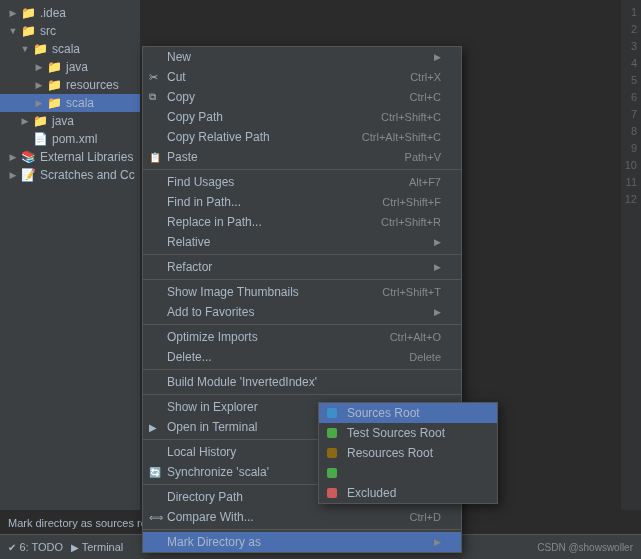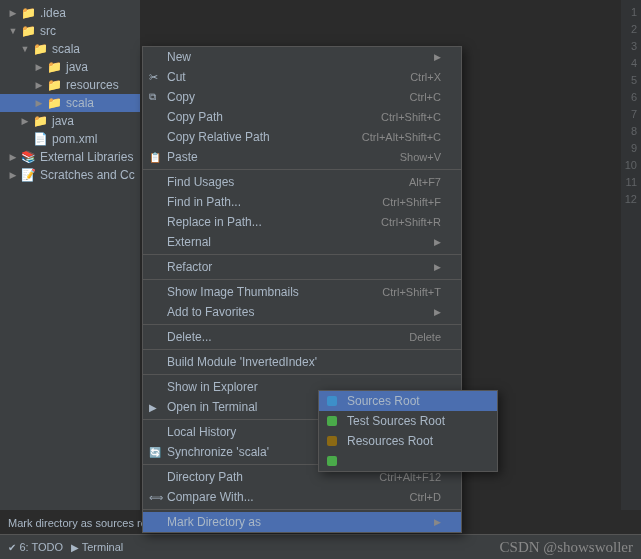--- a/index.html
+++ b/index.html
@@ -114,21 +114,21 @@
     .menu-separator {
       height: 1px;
       background: #555;
       margin: 2px 0;
     }
 
     
     .submenu {
       position: absolute;
       left: 318px;
-      top: 390px;
+      top: 402px;
       width: 180px;
       background: #3c3f41;
       border: 1px solid #555;
       box-shadow: 3px 3px 10px rgba(0,0,0,0.5);
       z-index: 200;
     }
     .submenu-item {
       padding: 3px 10px 3px 28px;
       display: flex;
       align-items: center;
@@ -288,60 +288,64 @@
   </div>
 
   <div class="menu-item">
     <span>Copy Relative Path</span>
     <span class="shortcut">Ctrl+Alt+Shift+C</span>
   </div>
 
   <div class="menu-item">
     <span class="icon-prefix" style="font-size:10px;">📋</span>
     <span>Paste</span>
-    <span class="shortcut">Show+V</span>
+    <span class="shortcut">Path+V</span>
   </div>
   <div class="menu-separator"></div>
 
   <div class="menu-item">
     <span>Find Usages</span>
     <span class="shortcut">Alt+F7</span>
   </div>
 
   <div class="menu-item">
     <span>Find in Path...</span>
     <span class="shortcut">Ctrl+Shift+F</span>
   </div>
 
   <div class="menu-item">
     <span>Replace in Path...</span>
     <span class="shortcut">Ctrl+Shift+R</span>
   </div>
 
   <div class="menu-item has-submenu">
-    <span>External</span>
+    <span>Relative</span>
   </div>
   <div class="menu-separator"></div>
 
   <div class="menu-item has-submenu">
     <span>Refactor</span>
   </div>
   <div class="menu-separator"></div>
 
   <div class="menu-item">
     <span>Show Image Thumbnails</span>
     <span class="shortcut">Ctrl+Shift+T</span>
   </div>
 
   <div class="menu-item has-submenu">
     <span>Add to Favorites</span>
   </div>
   <div class="menu-separator"></div>
 
 
+  <div class="menu-item">
+    <span>Optimize Imports</span>
+    <span class="shortcut">Ctrl+Alt+O</span>
+  </div>
 
   <div class="menu-item">
     <span>Delete...</span>
     <span class="shortcut">Delete</span>
   </div>
   <div class="menu-separator"></div>
 
   <div class="menu-item">
     <span>Build Module 'InvertedIndex'</span>
   </div>
@@ -399,31 +403,35 @@
 
   <div class="submenu-item">
     <span class="color-dot" style="background:#8b6914;"></span>
     <span>Resources Root</span>
   </div>
 
   <div class="submenu-item">
     <span class="color-dot" style="background:#4aaa4a;"></span>
   </div>
 
+  <div class="submenu-item">
+    <span class="color-dot" style="background:#cc5c5c;"></span>
+    <span>Excluded</span>
+  </div>
 </div>
 
 <div class="bottom-info">
   <span>Mark directory as sources root</span>
 </div>
 
 <div class="status-bar">
   <div class="status-item">
     <span style="font-size:10px;">✔</span>
     <span>6: TODO</span>
   </div>
   <div class="status-item">
     <span style="font-size:10px;">▶</span>
     <span>Terminal</span>
   </div>
-  <div class="status-item" style="margin-left: auto; font-size: 15px; color: #888; font-family: Liberation Serif, serif;">
+  <div class="status-item" style="margin-left: auto; font-size: 10px; color: #888;">
     <span>CSDN @showswoller</span>
   </div>
 </div>
 
 </body></html>

